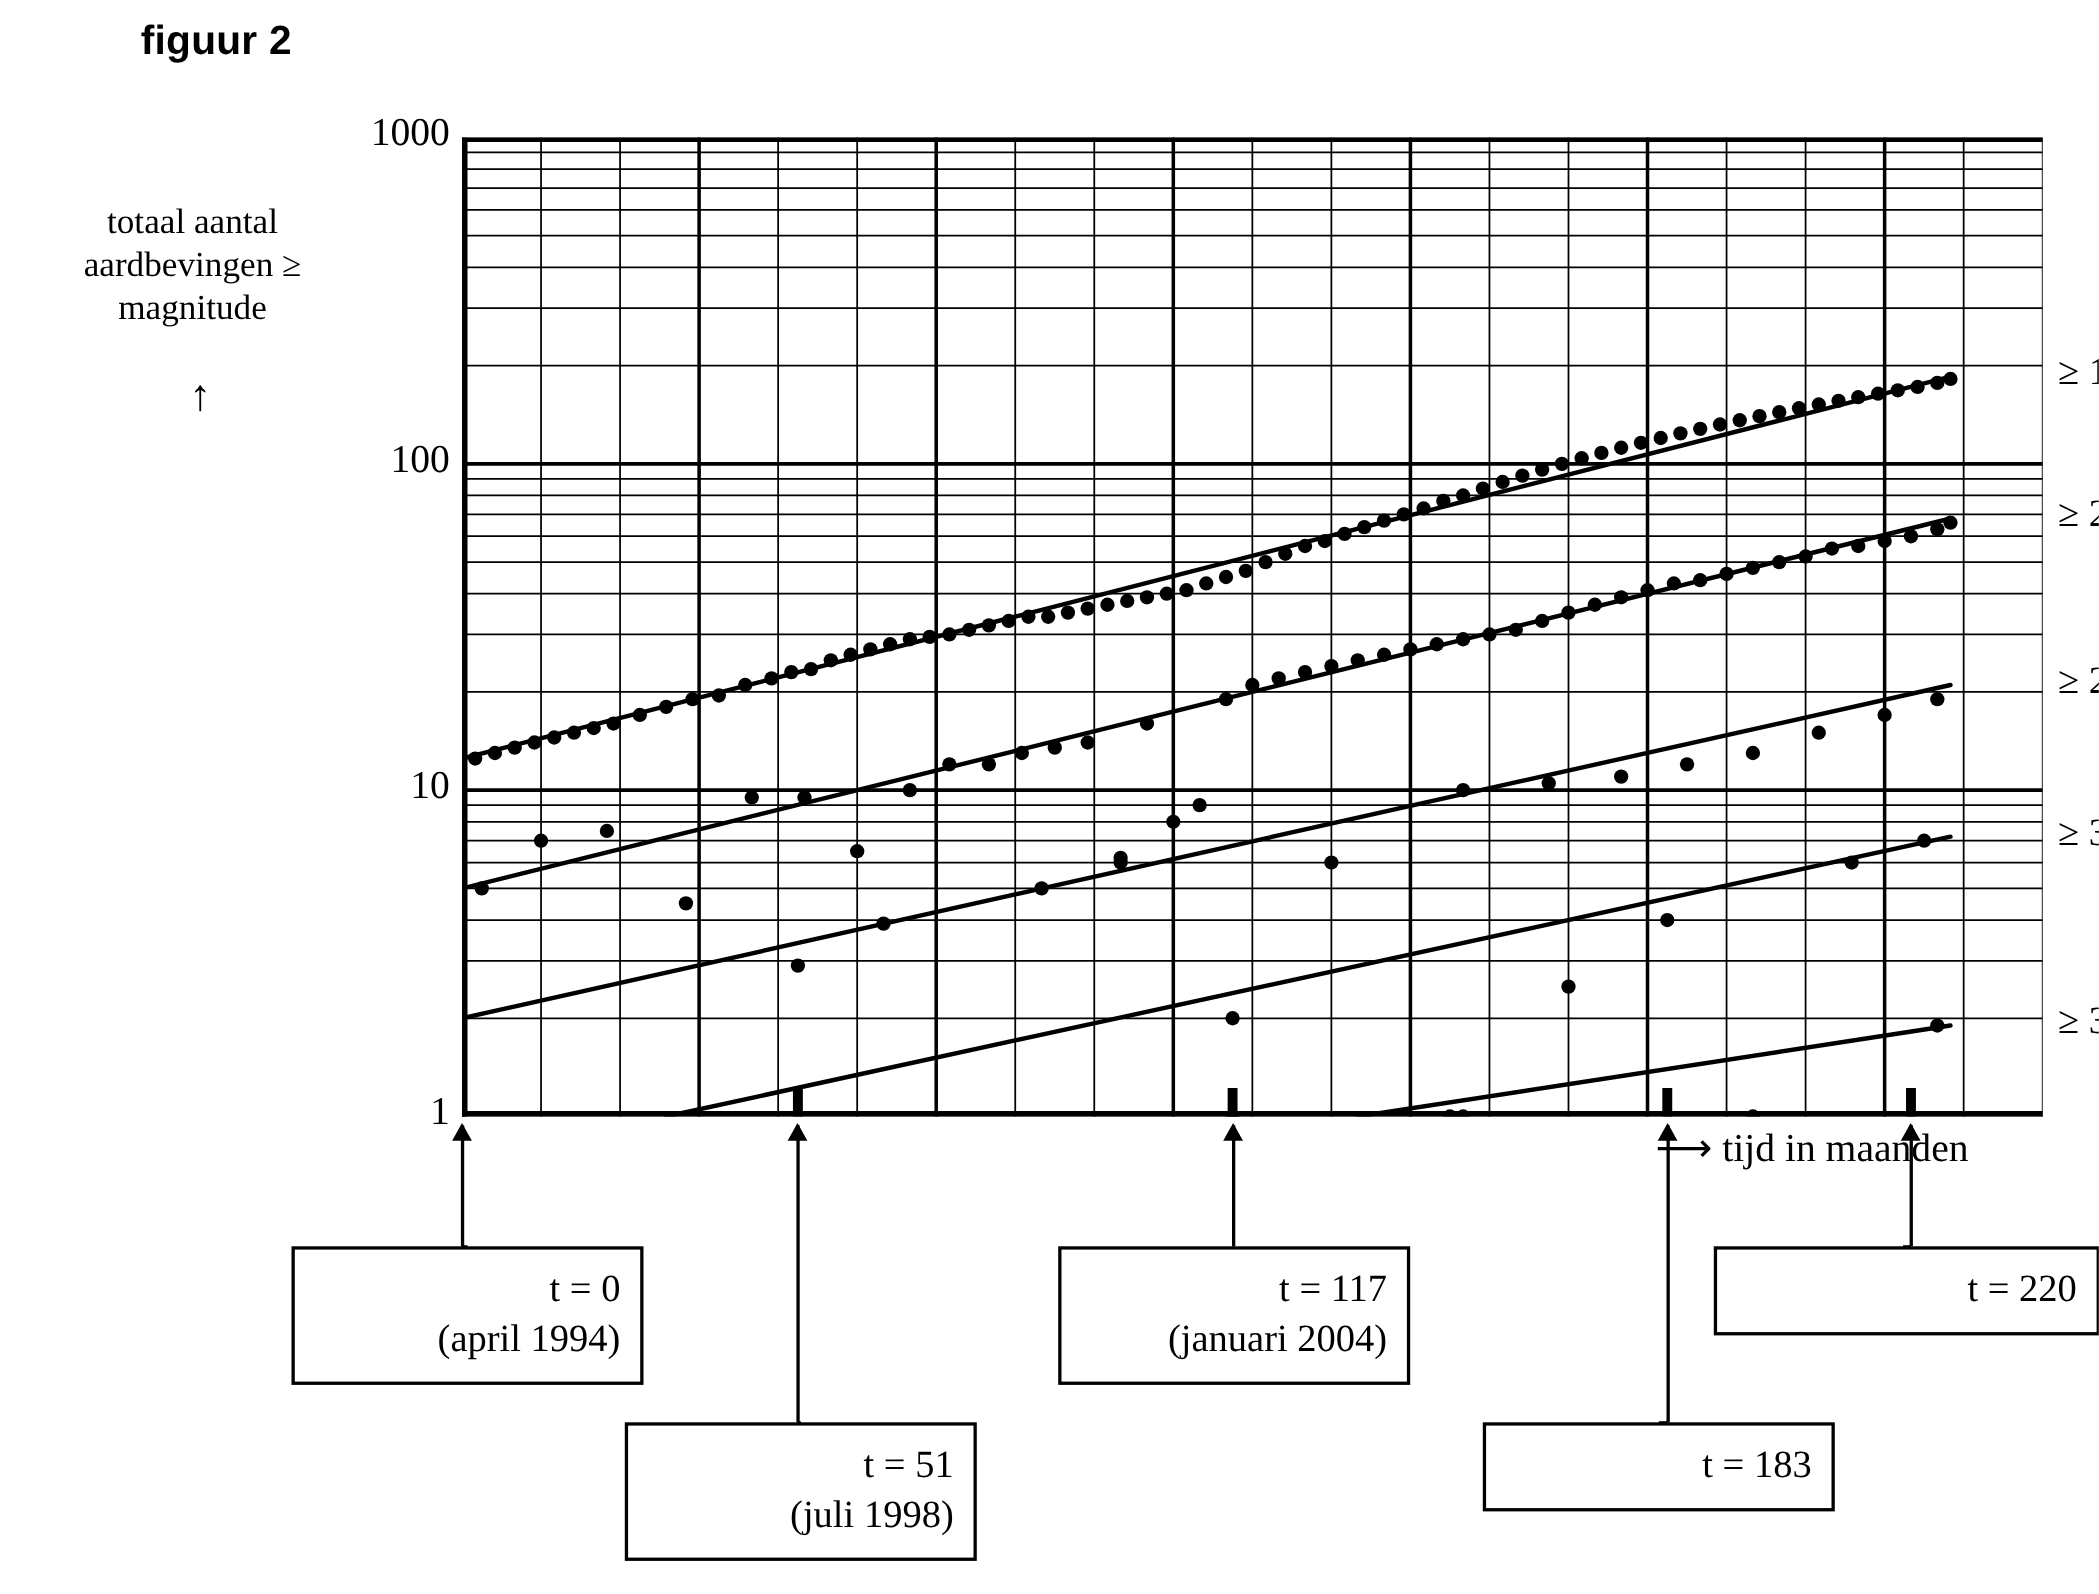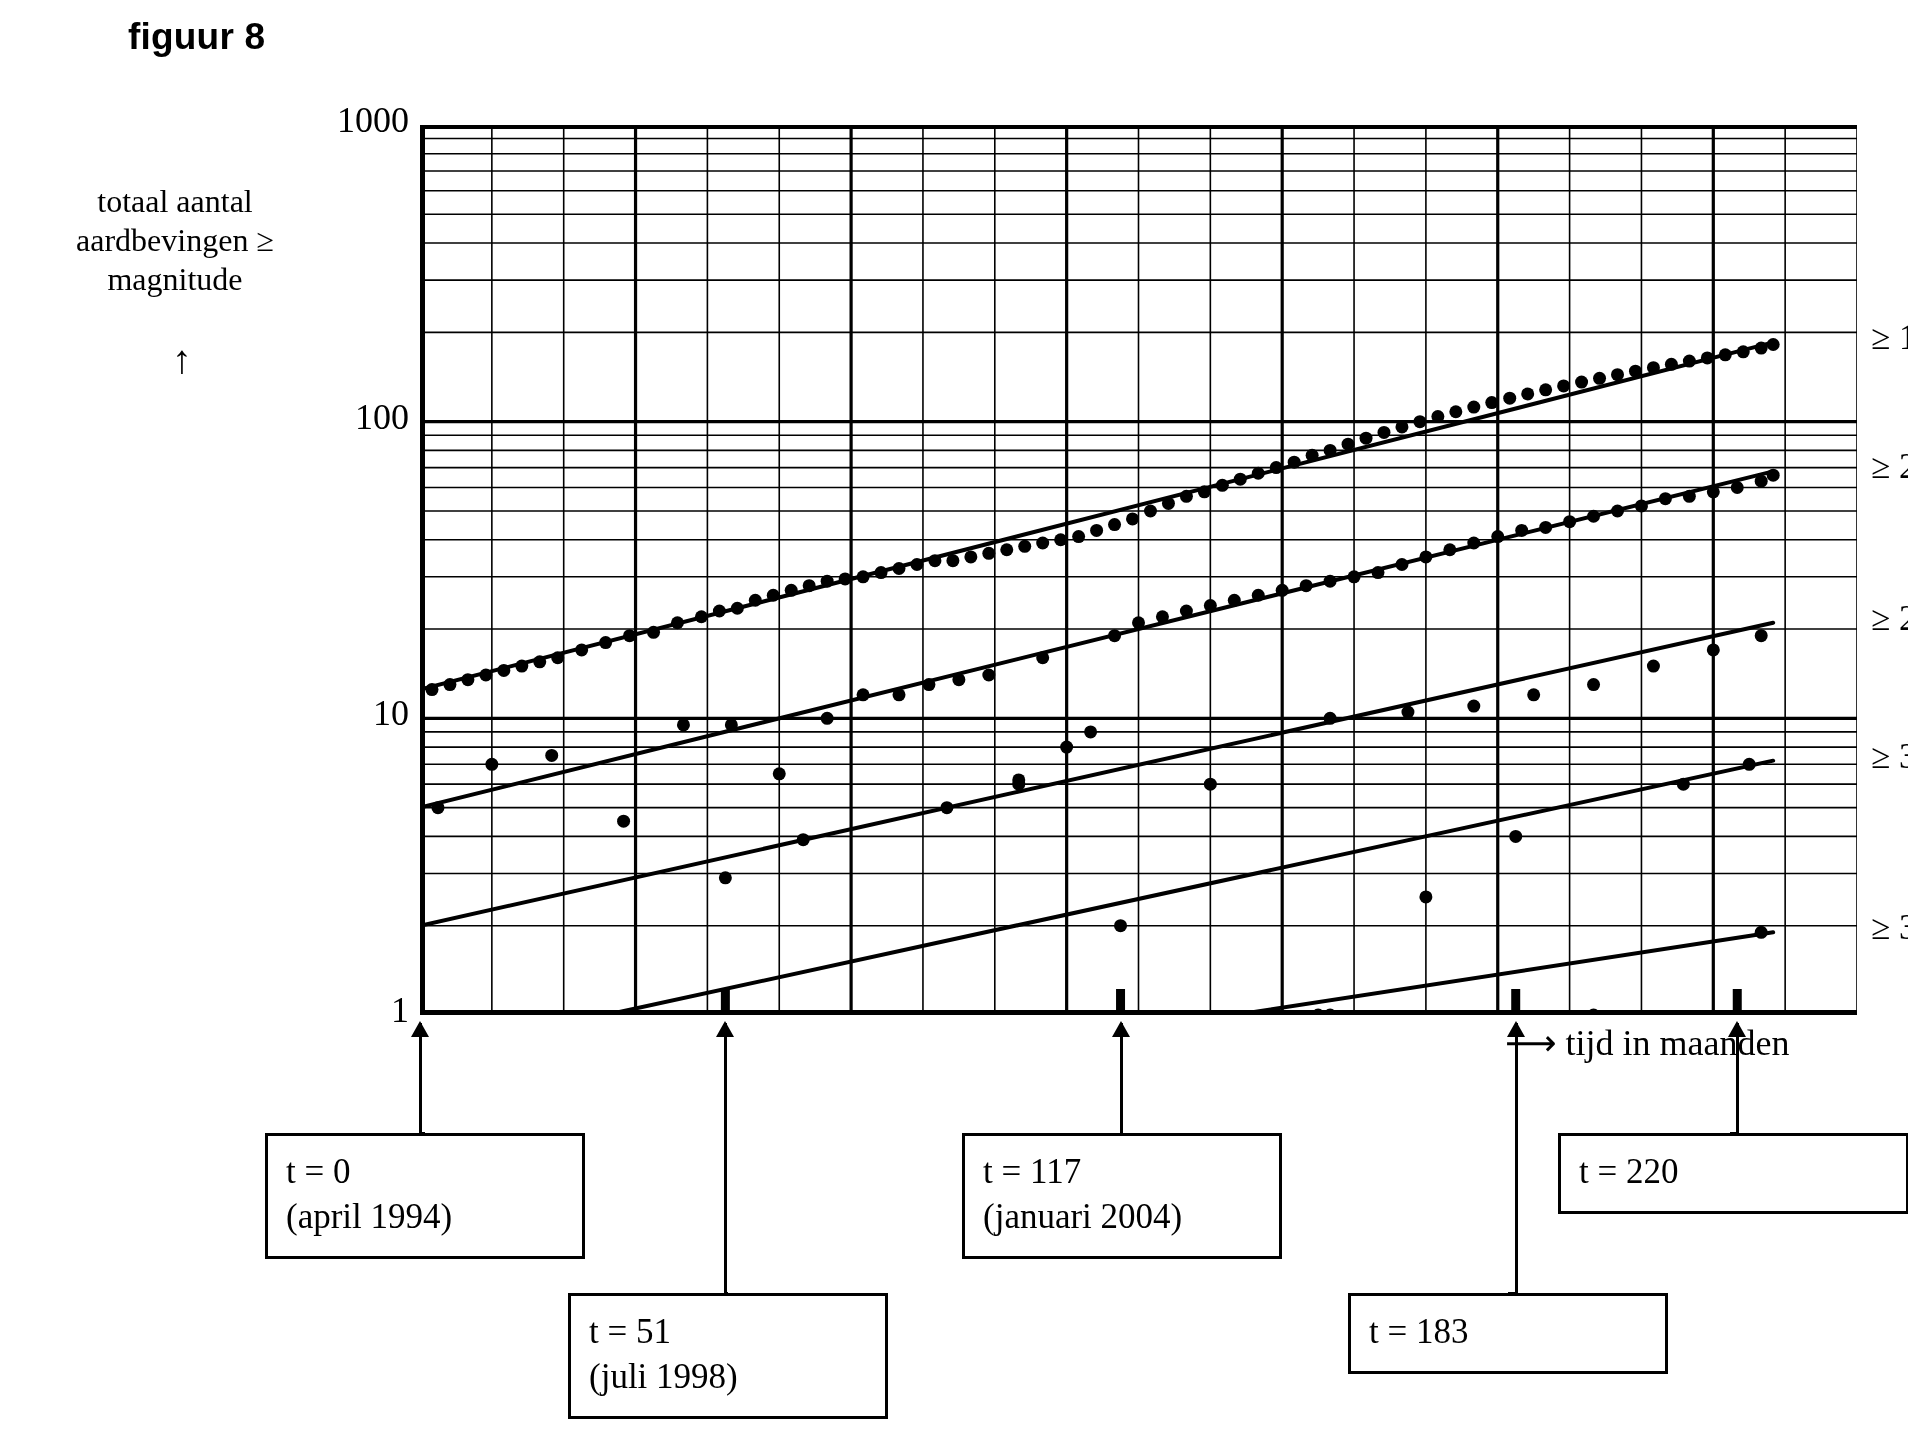--- a/index.html
+++ b/index.html
@@ -43,35 +43,35 @@
   #xaxis-caption{
     position:absolute; left:1505px; top:1022px;
     font-size:36px; white-space:nowrap;
   }
 
   
   .callout{
     position:absolute;
     border:3px solid #000; background:#fff;
     font-size:35px; line-height:1.28;
-    text-align:left; padding:14px 18px 16px;
+    text-align:right; padding:14px 18px 16px;
     box-sizing:border-box;
   }
 
   .leader{position:absolute;background:#000;width:3px;}
   .tipup{
     position:absolute;width:0;height:0;
     border-left:9px solid transparent;border-right:9px solid transparent;
     border-bottom:16px solid #000;
   }
 </style>
 </head>
 <body>
 
-<div id="fig-title">figuur 8</div>
+<div id="fig-title">figuur 2</div>
 
 <div id="ylabel">totaal aantal aardbevingen ≥ magnitude</div>
 <div id="ylabel-arrow">↑</div>
 
 <div id="plot">
   <svg width="1437" height="890" viewBox="0 0 1437 890">
     <defs>
       <g id="gridgroup"></g>
     </defs>
     <g id="grid-minor" stroke="#000" stroke-width="1.6" fill="none">

